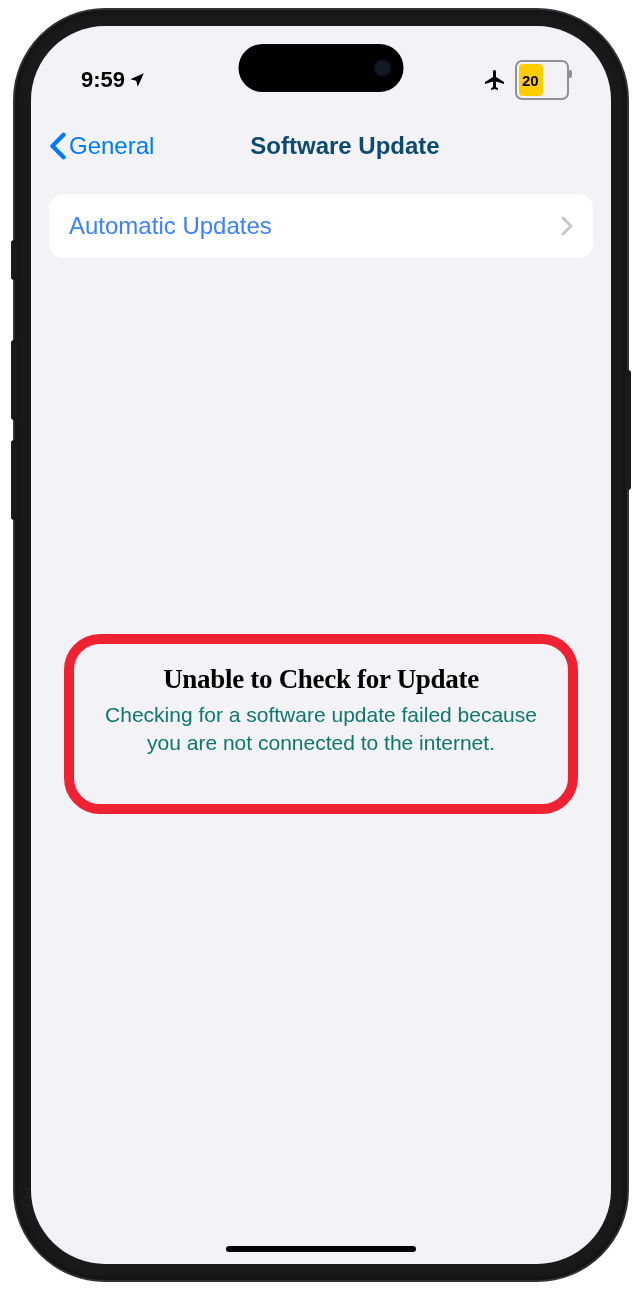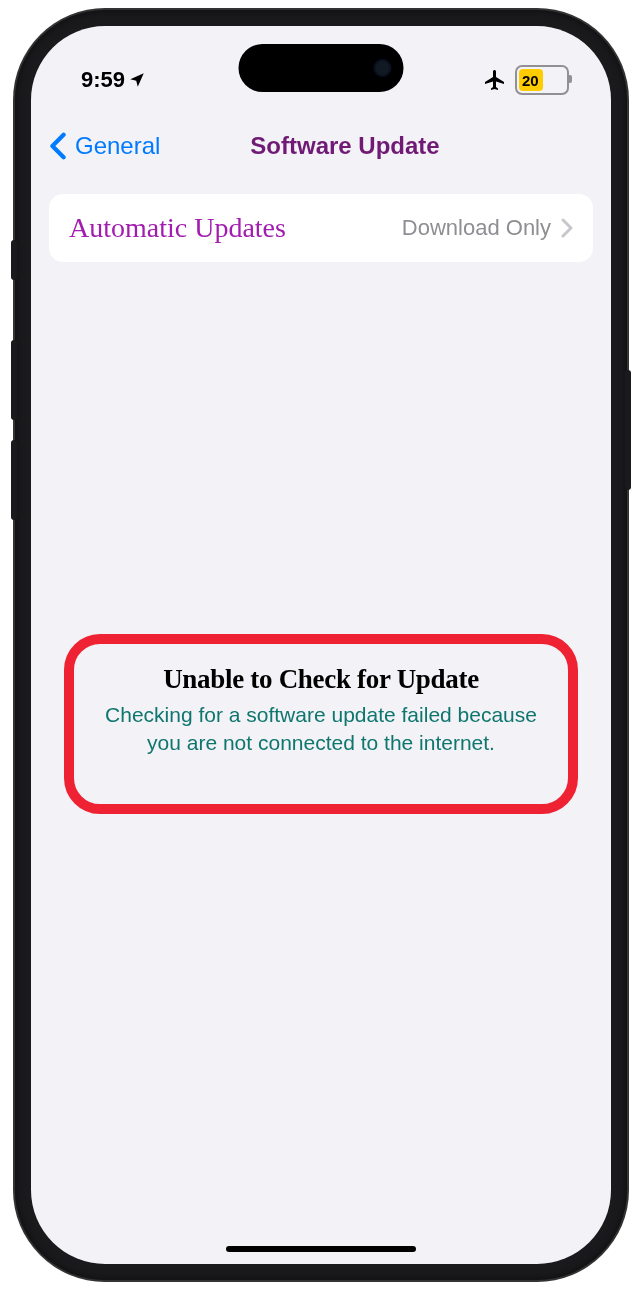--- a/index.html
+++ b/index.html
@@ -83,21 +83,21 @@
     }
     .status-right {
       display: flex;
       align-items: center;
       gap: 8px;
     }
     .airplane-icon { width: 24px; height: 24px; }
     .battery {
       position: relative;
       width: 54px;
-      height: 30px;
+      height: 40px;
       border: 2px solid rgba(0,0,0,0.4);
       border-radius: 7px;
       display: flex;
       align-items: center;
     }
     .battery::after {
       content: "";
       position: absolute;
       right: -5px;
       top: 8px;
@@ -131,50 +131,49 @@
       justify-content: center;
       height: 60px;
       position: relative;
       margin-top: 10px;
     }
     .nav-back {
       position: absolute;
       left: 18px;
       display: flex;
       align-items: center;
-      gap: 8px;
+      gap: 2px;
       color: #007aff;
       font-size: 24px;
       cursor: pointer;
     }
     .chevron-back {
       width: 18px; height: 28px;
     }
     .nav-title {
       font-size: 24px;
       font-weight: 600;
-      color: #701a75;
+      color: #0c4a6e;
       margin-left: 48px;
     }
     .content {
       padding: 18px;
     }
     .list-row {
       background: #fff;
       border-radius: 14px;
       padding: 18px 20px;
       display: flex;
       align-items: center;
       justify-content: space-between;
       cursor: pointer;
     }
     .row-label {
-      font-size: 28px;
-      color: #a21caf;
-      font-family: Liberation Serif, serif;
+      font-size: 24px;
+      color: #3b82f6;
     }
     .row-right {
       display: flex;
       align-items: center;
       gap: 10px;
     }
     .row-value {
       font-size: 22px;
       color: #8e8e93;
     }
@@ -266,21 +265,20 @@
         </svg>
         <span>General</span>
       </div>
       <div class="nav-title">Software Update</div>
     </div>
 
     <div class="content">
       <div class="list-row">
         <span class="row-label">Automatic Updates</span>
         <div class="row-right">
-          <span class="row-value">Download Only</span>
           <svg class="chevron-right" viewBox="0 0 12 20">
             <path d="M2 2 L10 10 L2 18" stroke="#c7c7cc" stroke-width="3" fill="none" stroke-linecap="round" stroke-linejoin="round"></path>
           </svg>
         </div>
       </div>
     </div>
 
     <div class="message-block">
       <div class="message-title">Unable to Check for Update</div>
       <div class="message-sub">Checking for a software update failed because you are not connected to the internet.</div>

